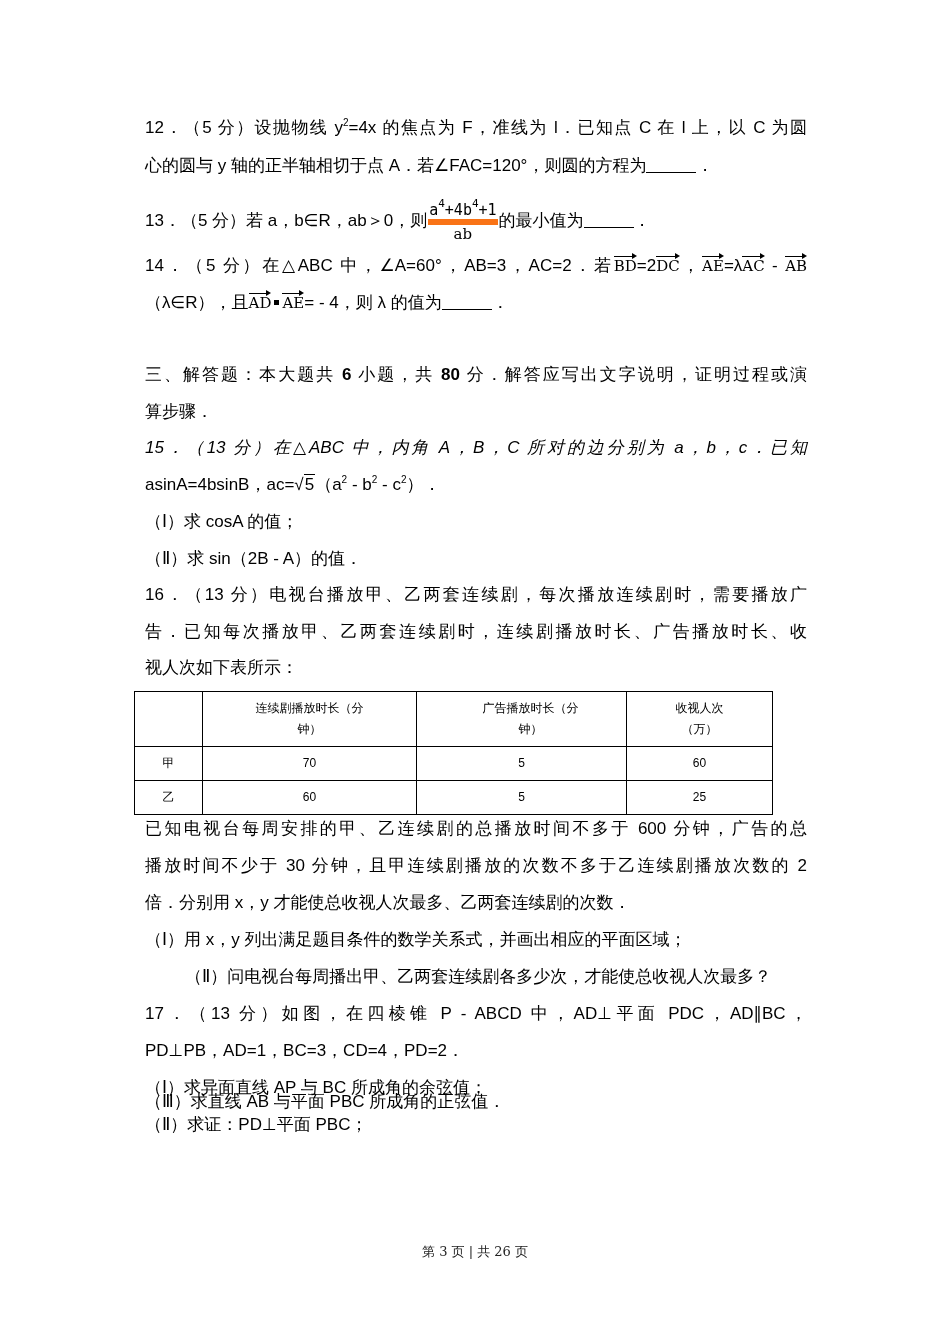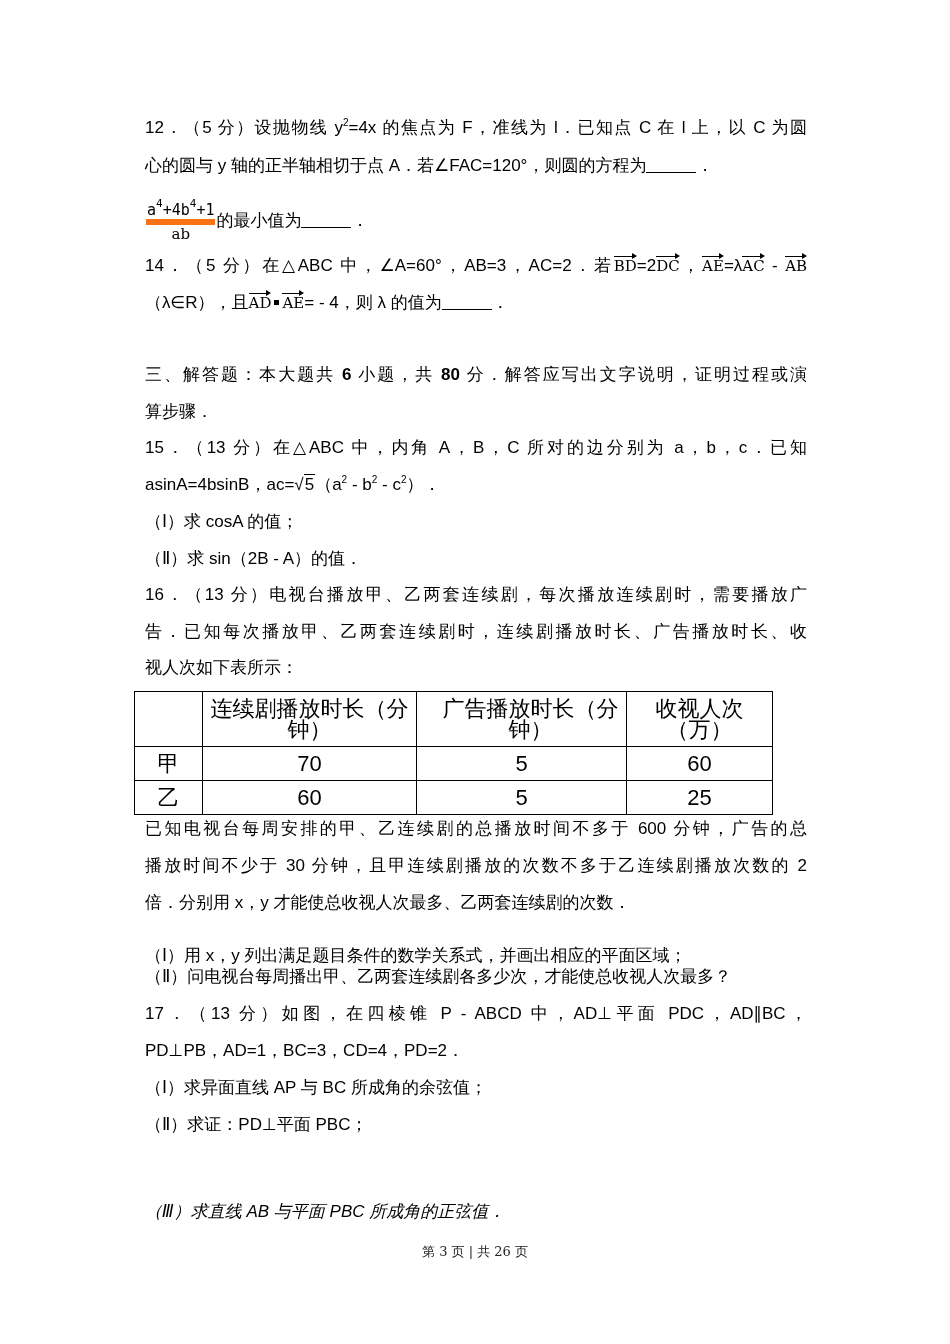--- a/index.html
+++ b/index.html
@@ -76,21 +76,21 @@
       width: 5px; height: 5px;
       background: #000;
       vertical-align: 3px;
       margin: 0 3px;
     }
     table.data {
       position: absolute;
       left: 134px;
       top: 691px;
       border-collapse: collapse;
-      font-size: 22px;
+      font-size: 12px;
     }
     table.data td {
       border: 1.5px solid #000;
       text-align: center;
       vertical-align: middle;
       padding: 0;
       line-height: 21px;
     }
     .footer {
       position: absolute;
@@ -107,36 +107,36 @@
 <body>
 
 <div class="line just" style="top:117px;">
   <span>12．（5 分）设抛物线 y</span><sup>2</sup><span>=4x 的焦点为 F，准线为 l．已知点 C 在 l 上，以 C 为圆</span>
 </div>
 <div class="line" style="top:155px;">
   <span>心的圆与 y 轴的正半轴相切于点 A．若∠FAC=120°，则圆的方程为</span><span class="blank"></span><span>．</span>
 </div>
 
 <div class="line" style="top:201px;">
-  <span class="frac"><span class="num"><span>a</span><sup>4</sup><span>+4b</span><sup>4</sup><span>+1</span></span><span class="den">ab</span></span><span>的最小值为</span><span class="blank"></span><span>．</span>
+  <span>13．（5 分）若 a，b∈R，ab＞0，则</span><span class="frac"><span class="num"><span>a</span><sup>4</sup><span>+4b</span><sup>4</sup><span>+1</span></span><span class="den">ab</span></span><span>的最小值为</span><span class="blank"></span><span>．</span>
 </div>
 
 <div class="line just" style="top:254px;">
   <span>14．（5 分）在△ABC 中，∠A=60°，AB=3，AC=2．若</span><span class="vec">BD</span><span>=2</span><span class="vec">DC</span><span>，</span><span class="vec">AE</span><span>=λ</span><span class="vec">AC</span><span> - </span><span class="vec">AB</span>
 </div>
 <div class="line" style="top:291px;">
   <span>（λ∈R），且</span><span class="vec">AD</span><span class="dot"></span><span class="vec">AE</span><span>= - 4，则 λ 的值为</span><span class="blank"></span><span>．</span>
 </div>
 
 <div class="line just" style="top:364px;">
   <span>三、解答题：本大题共 </span><b>6</b><span> 小题，共 </span><b>80</b><span> 分．解答应写出文字说明，证明过程或演</span>
 </div>
 <div class="line" style="top:401px;">算步骤．</div>
 
-<div class="line just" style="top:437px;">15．（13 分）在△ABC 中，内角 A，B，C 所对的边分别为 a，b，c．已知</div>
+<div class="line just" style="top:437px;font-style:italic;">15．（13 分）在△ABC 中，内角 A，B，C 所对的边分别为 a，b，c．已知</div>
 <div class="line" style="top:474px;">
   <span>asinA=4bsinB，ac=</span><span class="sqrt">√<span class="rad">5</span></span><span>（a</span><sup>2</sup><span> - b</span><sup>2</sup><span> - c</span><sup>2</sup><span>）．</span>
 </div>
 <div class="line" style="top:511px;">（Ⅰ）求 cosA 的值；</div>
 <div class="line" style="top:548px;">（Ⅱ）求 sin（2B - A）的值．</div>
 
 <div class="line just" style="top:584px;">16．（13 分）电视台播放甲、乙两套连续剧，每次播放连续剧时，需要播放广</div>
 <div class="line just" style="top:621px;">告．已知每次播放甲、乙两套连续剧时，连续剧播放时长、广告播放时长、收</div>
 <div class="line" style="top:657px;">视人次如下表所示：</div>
 
@@ -159,22 +159,22 @@
     <td>60</td>
     <td>5</td>
     <td>25</td>
   </tr>
 </tbody>
   </table>
 
 <div class="line just" style="top:818px;">已知电视台每周安排的甲、乙连续剧的总播放时间不多于 600 分钟，广告的总</div>
 <div class="line just" style="top:855px;">播放时间不少于 30 分钟，且甲连续剧播放的次数不多于乙连续剧播放次数的 2</div>
 <div class="line" style="top:892px;">倍．分别用 x，y 才能使总收视人次最多、乙两套连续剧的次数．</div>
-<div class="line" style="top:929px;margin-top:16px;">（Ⅰ）用 x，y 列出满足题目条件的数学关系式，并画出相应的平面区域；</div>
-<div class="line" style="top:966px;">（Ⅱ）问电视台每周播出甲、乙两套连续剧各多少次，才能使总收视人次最多？</div>
+<div class="line" style="top:929px;">（Ⅰ）用 x，y 列出满足题目条件的数学关系式，并画出相应的平面区域；</div>
+<div class="line" style="top:966px;margin-left:40px;">（Ⅱ）问电视台每周播出甲、乙两套连续剧各多少次，才能使总收视人次最多？</div>
 
 <div class="line just" style="top:1003px;">17．（13 分）如图，在四棱锥 P - ABCD 中，AD⊥平面 PDC，AD∥BC，</div>
 <div class="line" style="top:1040px;">PD⊥PB，AD=1，BC=3，CD=4，PD=2．</div>
 <div class="line" style="top:1077px;">（Ⅰ）求异面直线 AP 与 BC 所成角的余弦值；</div>
 <div class="line" style="top:1114px;">（Ⅱ）求证：PD⊥平面 PBC；</div>
-<div class="line" style="top:1201px;font-style:italic;">（Ⅲ）求直线 AB 与平面 PBC 所成角的正弦值．</div>
+<div class="line" style="top:1091px;">（Ⅲ）求直线 AB 与平面 PBC 所成角的正弦值．</div>
 
 <div class="footer">第 3 页 | 共 26 页</div>
 
 </body></html>

